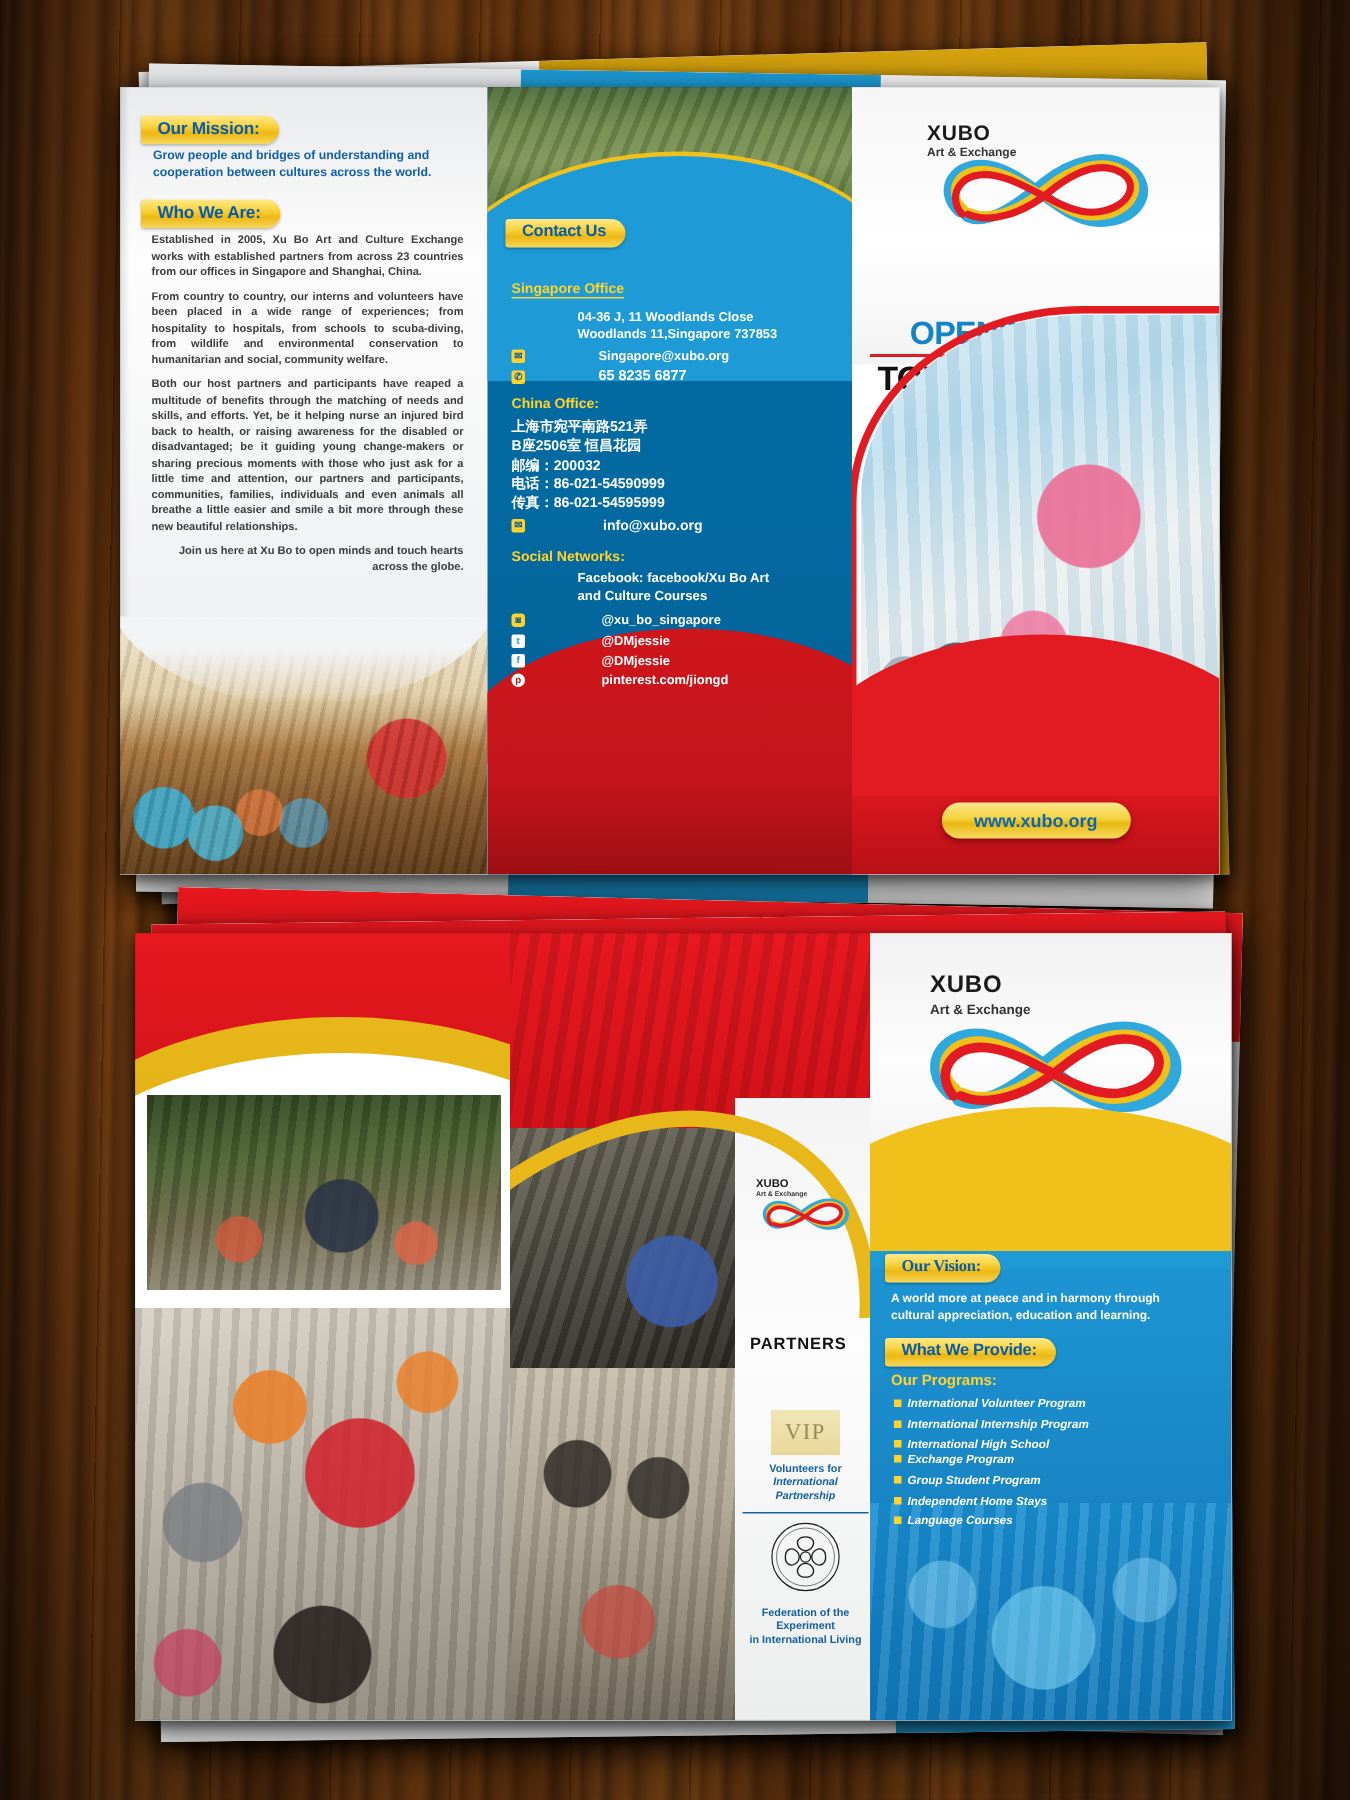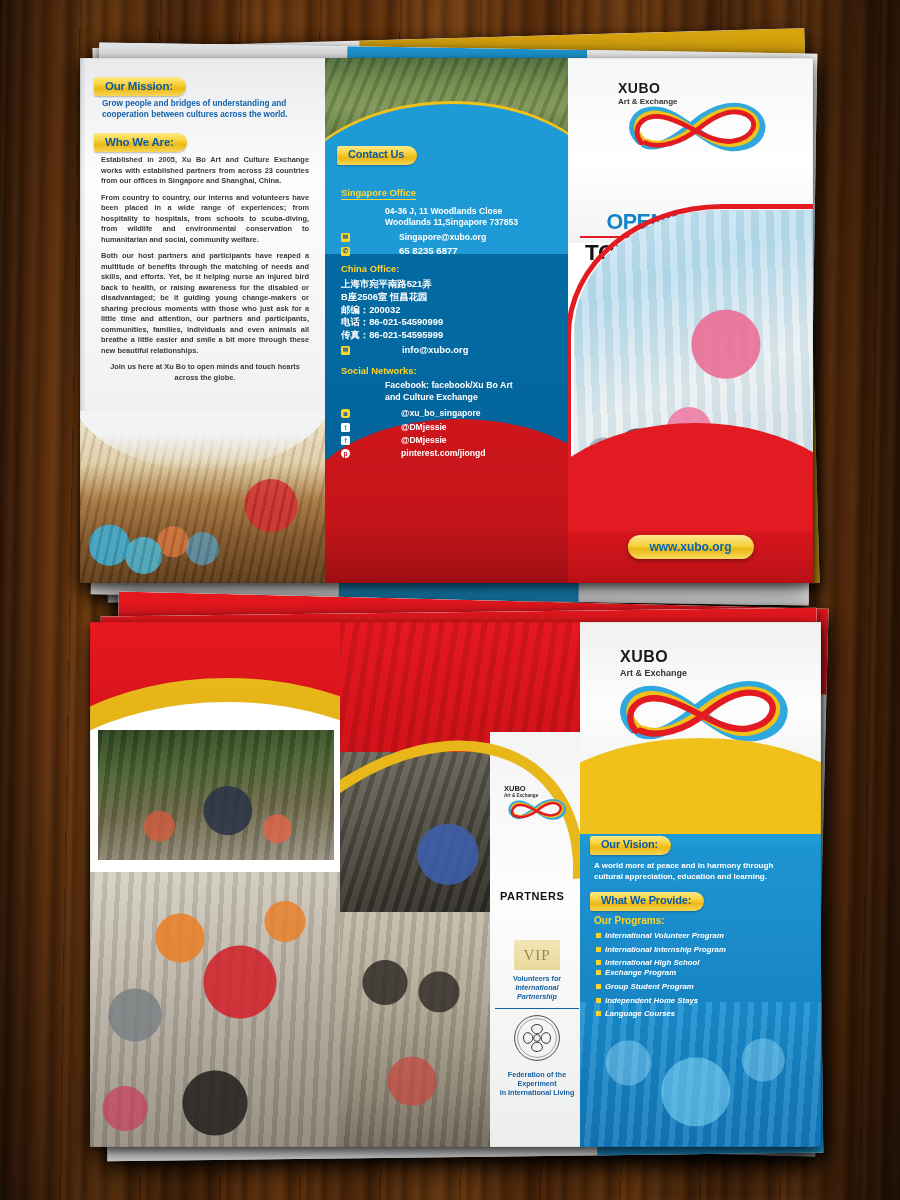--- a/index.html
+++ b/index.html
@@ -321,21 +321,21 @@
     <div class="mission-txt" style="position:absolute;left:22px;top:41px;width:205px;">Grow people and bridges of understanding and cooperation between cultures across the world.</div>
 
     <div style="position:absolute;left:14px;top:74px;">
       <div class="ribbon" style="font-size:11.5px;">Who We Are:</div>
     </div>
 
     <div style="position:absolute;left:21px;top:97px;width:208px;">
       <p class="body-txt" style="margin-bottom:6px;">Established in 2005, Xu Bo Art and Culture Exchange works with established partners from across 23 countries from our offices in Singapore and Shanghai, China.</p>
       <p class="body-txt" style="margin-bottom:6px;">From country to country, our interns and volunteers have been placed in a wide range of experiences; from hospitality to hospitals, from schools to scuba-diving, from wildlife and environmental conservation to humanitarian and social, community welfare.</p>
       <p class="body-txt" style="margin-bottom:6px;">Both our host partners and participants have reaped a multitude of benefits through the matching of needs and skills, and efforts. Yet, be it helping nurse an injured bird back to health, or raising awareness for the disabled or disadvantaged; be it guiding young change-makers or sharing precious moments with those who just ask for a little time and attention, our partners and participants, communities, families, individuals and even animals all breathe a little easier and smile a bit more through these new beautiful relationships.</p>
-      <p class="body-txt" style="text-align:center;">Join us here at Xu Bo to open minds and touch hearts across the globe.</p>
+      <p class="body-txt" style="text-align:right;">Join us here at Xu Bo to open minds and touch hearts across the globe.</p>
     </div>
 
     <div id="t-left-photo">
       <div class="photo ph-classroom"></div>
       <div class="arch-mask"></div>
     </div>
   </div>
 
   <div class="panel" id="t-center">
     <div id="t-center-photo"></div>
@@ -370,21 +370,21 @@
       <div class="cu-cn">传真：86-021-54595999</div>
       <div style="margin-top:2px;display:flex;align-items:center;gap:8px;">
         <span class="icon-sq ic-mail">✉</span>
         <span class="cu-t" style="font-size:9.4px;">info@xubo.org</span>
       </div>
     </div>
 
     <div style="position:absolute;left:16px;top:307px;width:218px;">
       <div class="cu-h">Social Networks:</div>
       <div class="cu-t" style="margin-top:4px;font-size:8.8px;">Facebook: facebook/Xu Bo Art</div>
-      <div class="cu-t" style="font-size:8.8px;">and Culture Exchange</div>
+      <div class="cu-t" style="font-size:8.8px;">and Culture Courses</div>
 
       <div style="margin-top:5px;display:flex;align-items:center;gap:7px;">
         <span class="icon-sq ic-ig">◙</span>
         <span class="cu-t" style="font-size:8.6px;">@xu_bo_singapore</span>
       </div>
       <div style="margin-top:2px;display:flex;align-items:center;gap:7px;">
         <span class="icon-sq ic-tw">t</span>
         <span class="cu-t" style="font-size:8.6px;">@DMjessie</span>
       </div>
       <div style="margin-top:2px;display:flex;align-items:center;gap:7px;">
@@ -500,21 +500,21 @@
         <path d="M28,66 C14,50 28,28 56,34 C86,40 114,68 142,64 C168,60 176,40 160,31 C143,22 122,30 100,48 C78,66 50,74 33,66" fill="none" stroke="#e21b22" stroke-width="6.5" stroke-linecap="round"></path>
       </svg>
     </div>
 
     <div id="b-r-blue">
       <div class="yellow-thin-arc"></div>
     </div>
 
     <div id="b-r-photo"></div>
 
-    <div style="position:absolute;left:10px;top:212px;">
+    <div style="position:absolute;left:10px;top:212px;font-family:Liberation Serif, serif;">
       <div class="ribbon" style="font-size:11px;">Our Vision:</div>
     </div>
     <div class="vis-t" style="position:absolute;left:14px;top:238px;width:210px;">A world more at peace and in harmony through cultural appreciation, education and learning.</div>
 
     <div style="position:absolute;left:10px;top:268px;">
       <div class="ribbon" style="font-size:11px;">What We Provide:</div>
     </div>
 
     <div class="prog-h" style="position:absolute;left:14px;top:293px;">Our Programs:</div>
 

